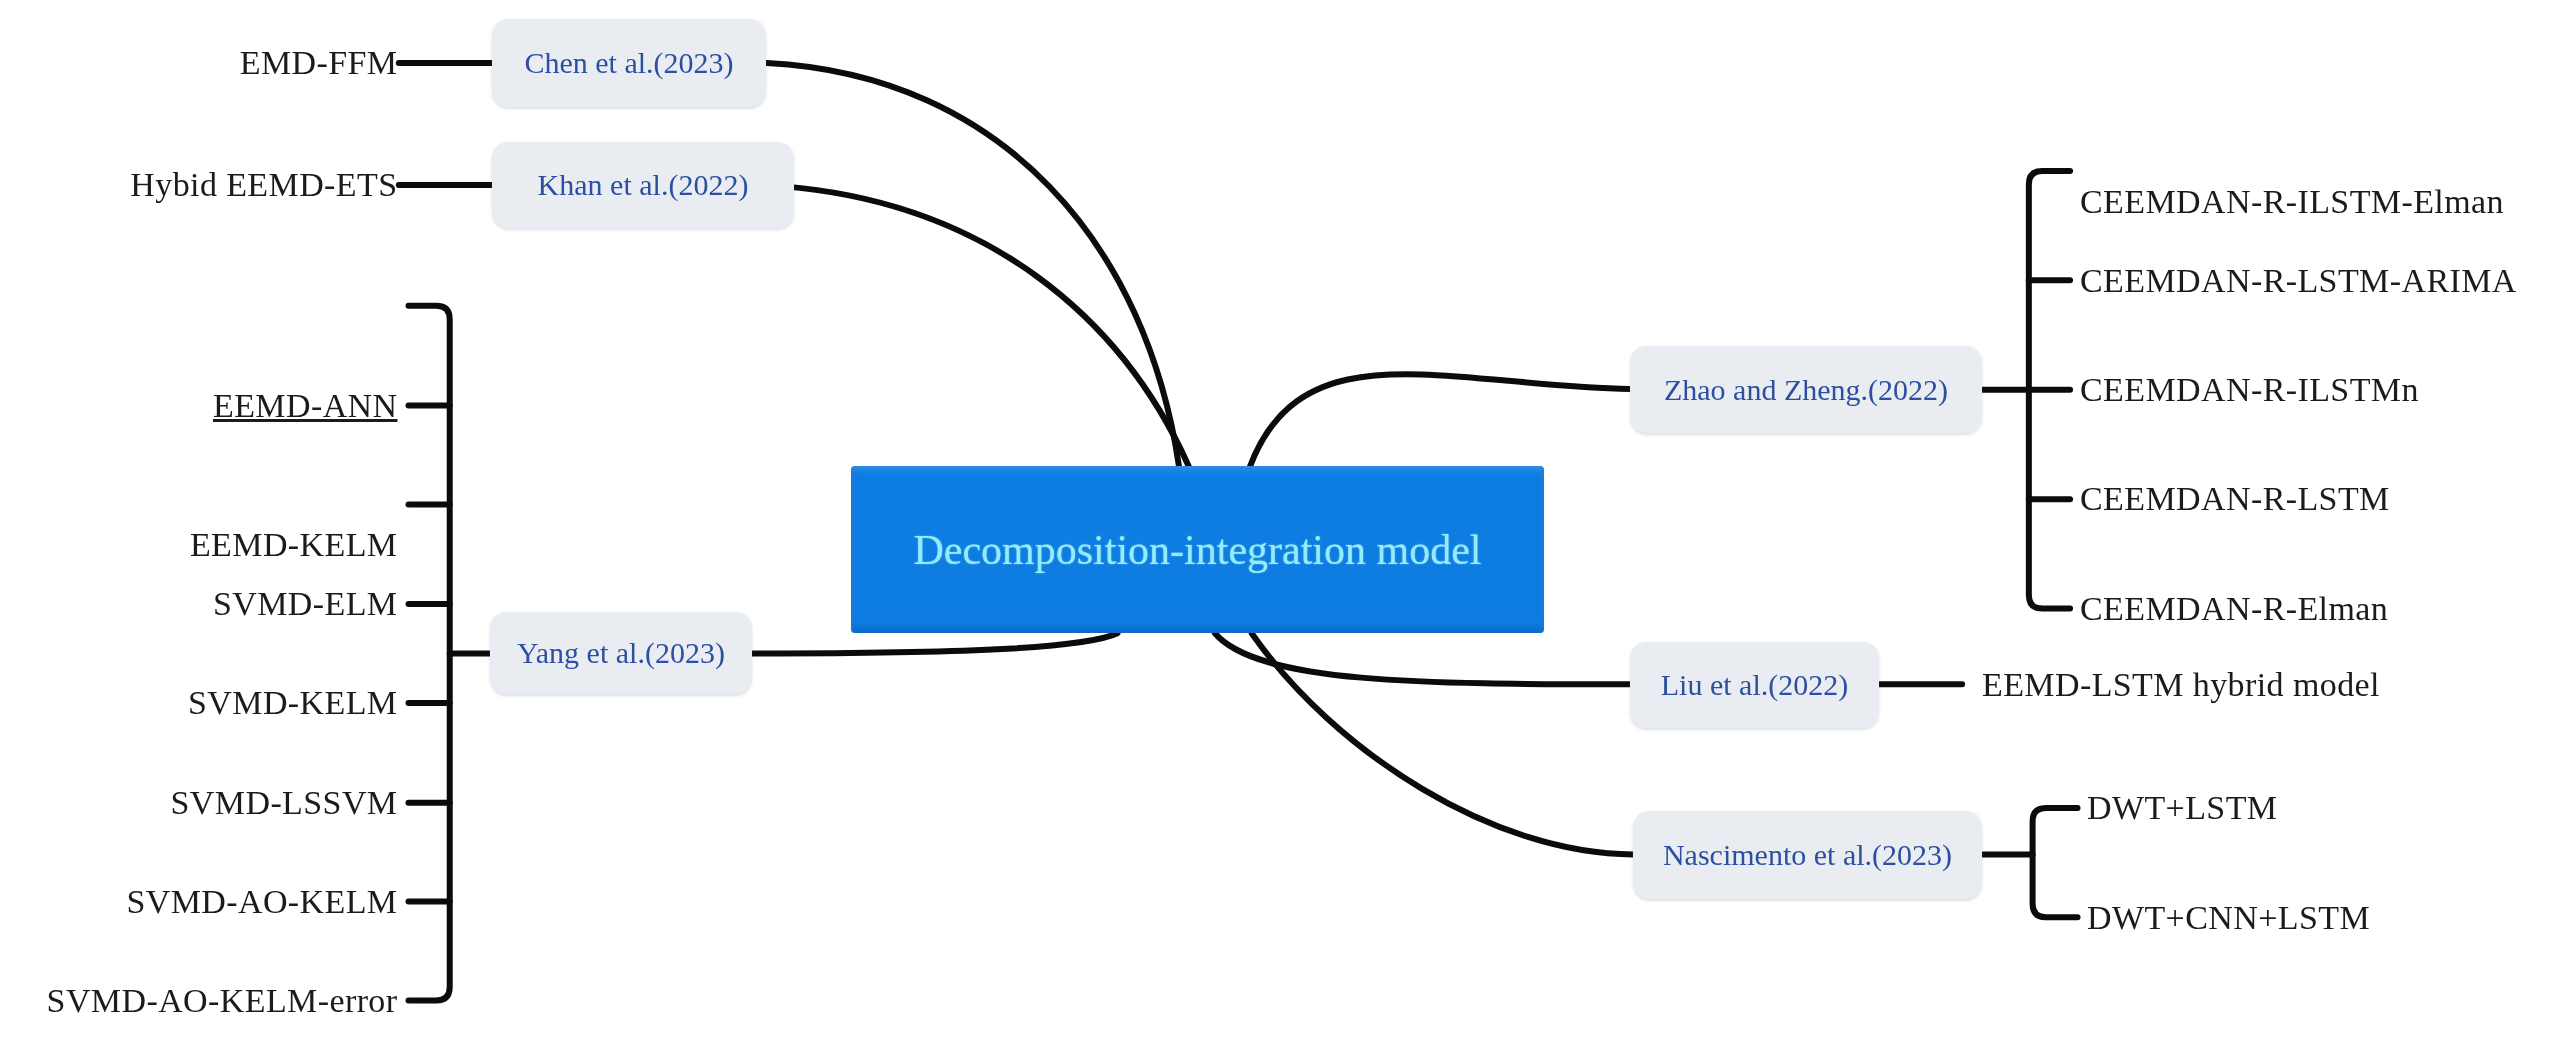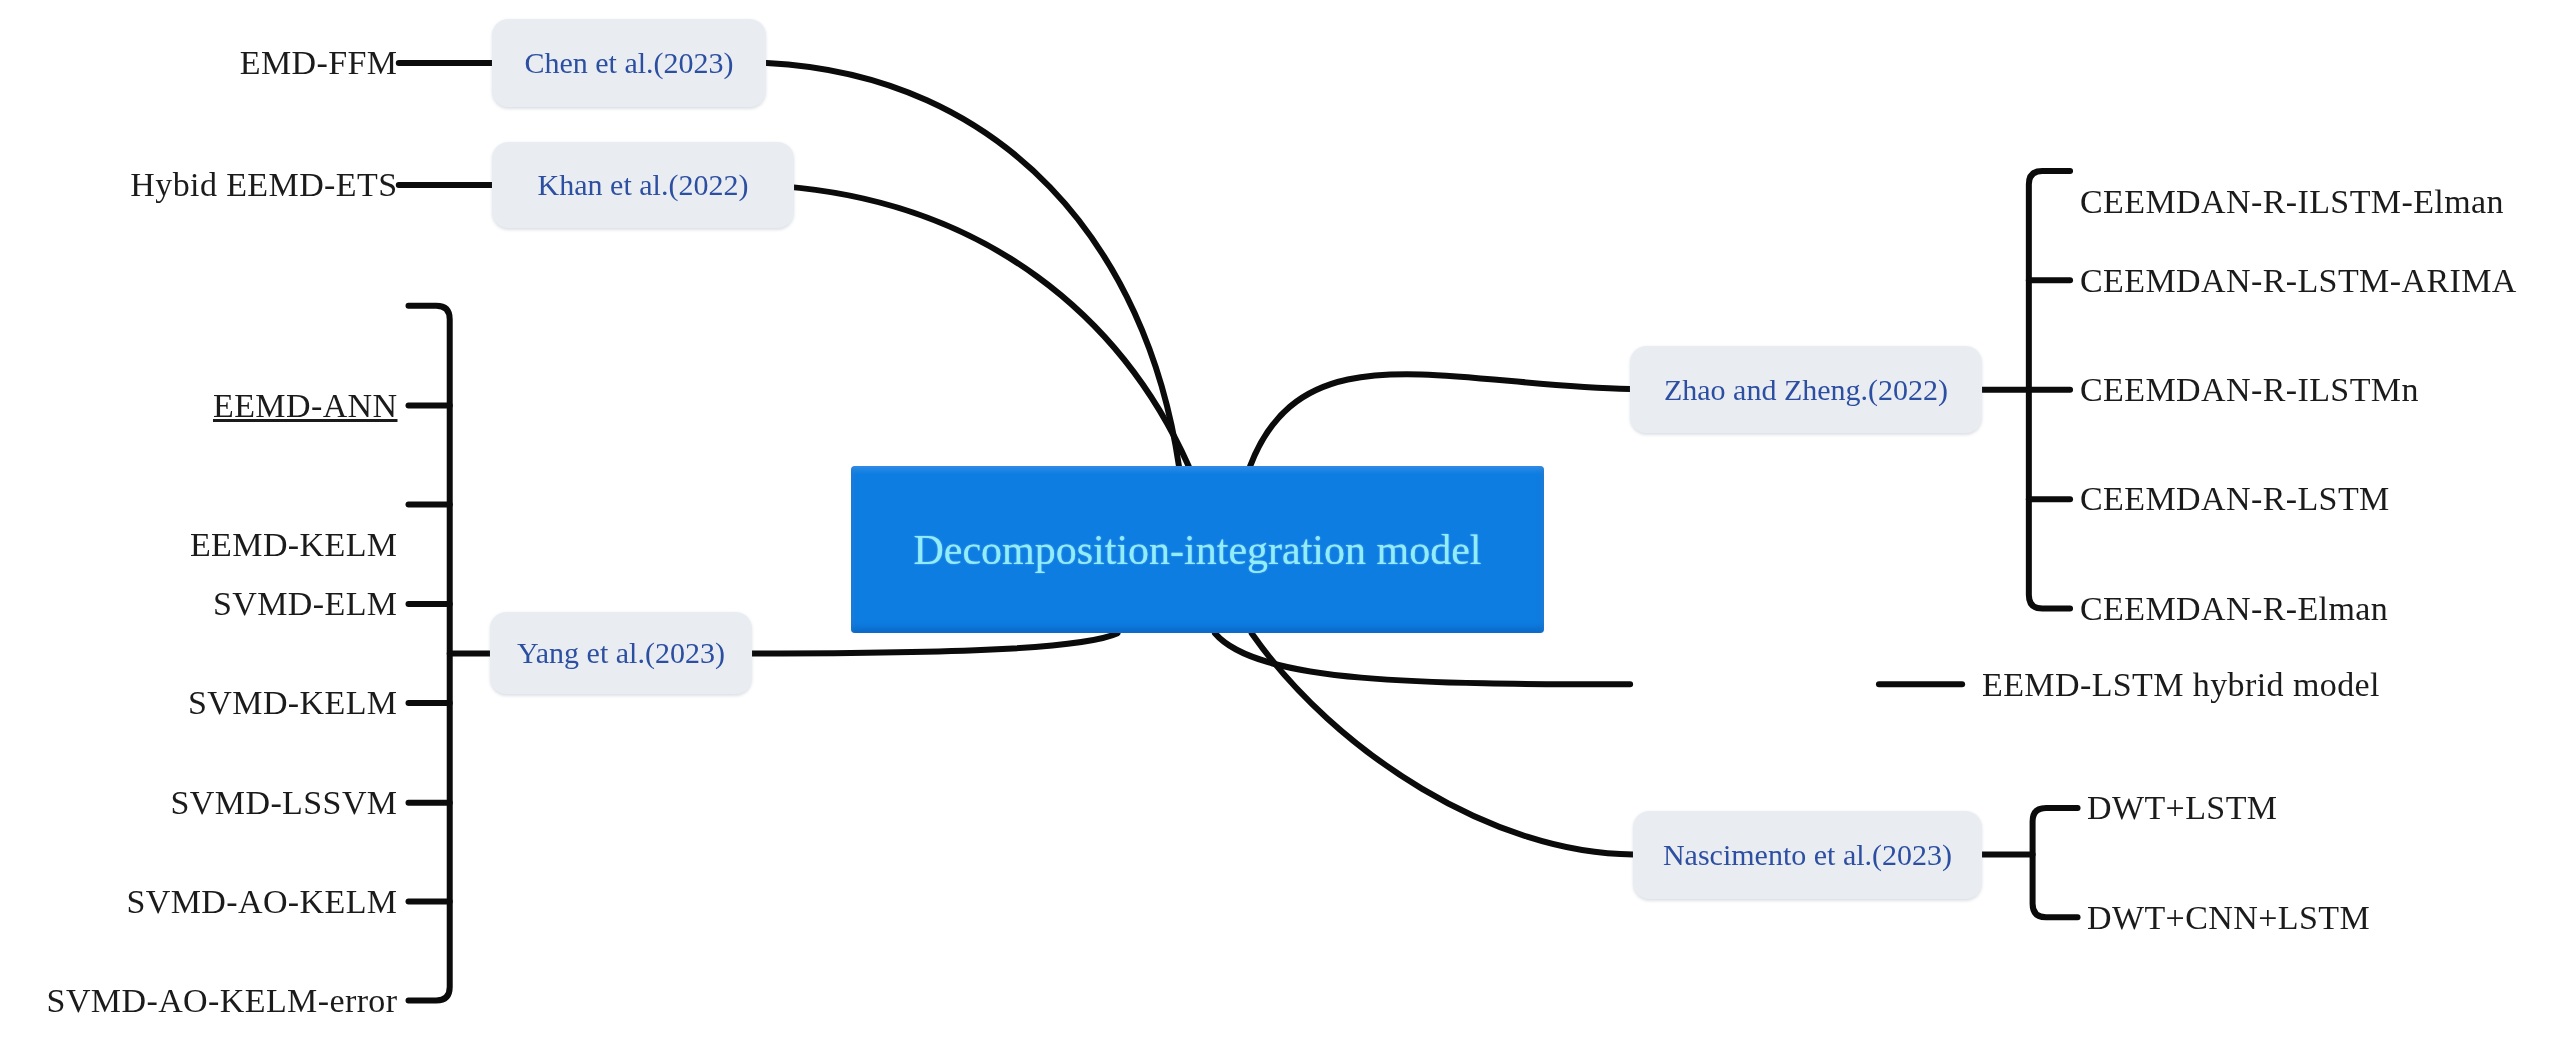--- a/index.html
+++ b/index.html
@@ -113,20 +113,23 @@
   </div>
   <div class="node node-khan">
     <span class="node-label">Khan et al.(2022)</span>
   </div>
   <div class="node node-yang">
     <span class="node-label">Yang et al.(2023)</span>
   </div>
   <div class="node node-zhao">
     <span class="node-label">Zhao and Zheng.(2022)</span>
   </div>
+  <div class="node node-liu">
+    <span class="node-label">Liu et al.(2022)</span>
+  </div>
   <div class="node node-nascimento">
     <span class="node-label">Nascimento et al.(2023)</span>
   </div>
 
   <div class="leaf right-align lf-emd-ffm">EMD-FFM</div>
   <div class="leaf right-align lf-hybid">Hybid EEMD-ETS</div>
   <div class="leaf right-align lf-eemd-ann">EEMD-ANN</div>
   <div class="leaf right-align lf-eemd-kelm">EEMD-KELM</div>
   <div class="leaf right-align lf-svmd-kelm">SVMD-KELM</div>
   <div class="leaf right-align lf-svmd-elm">SVMD-ELM</div>

